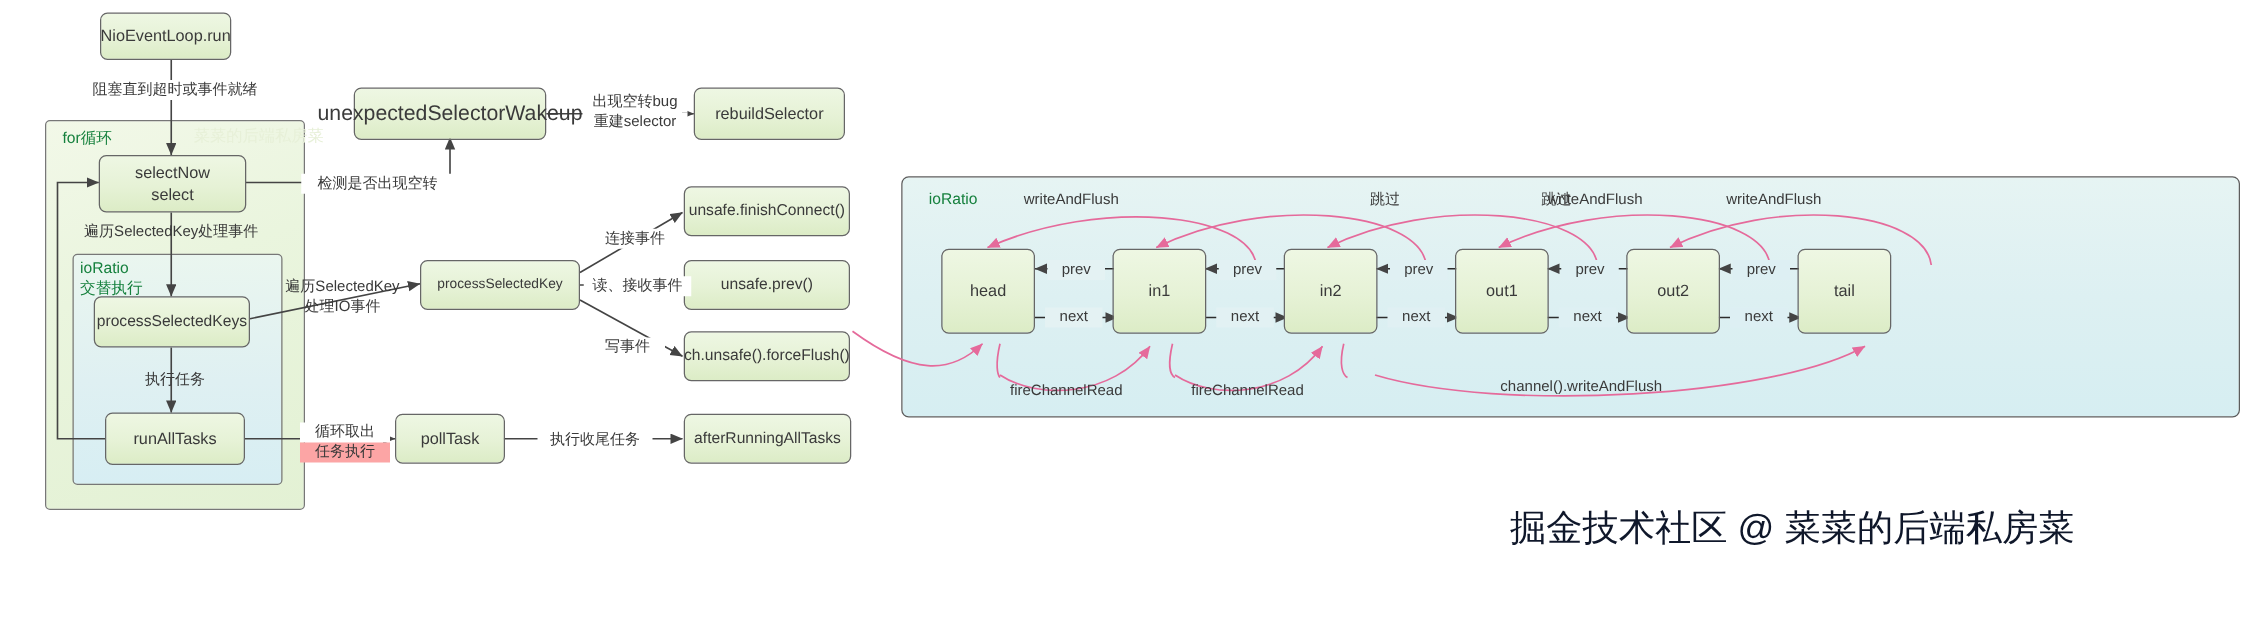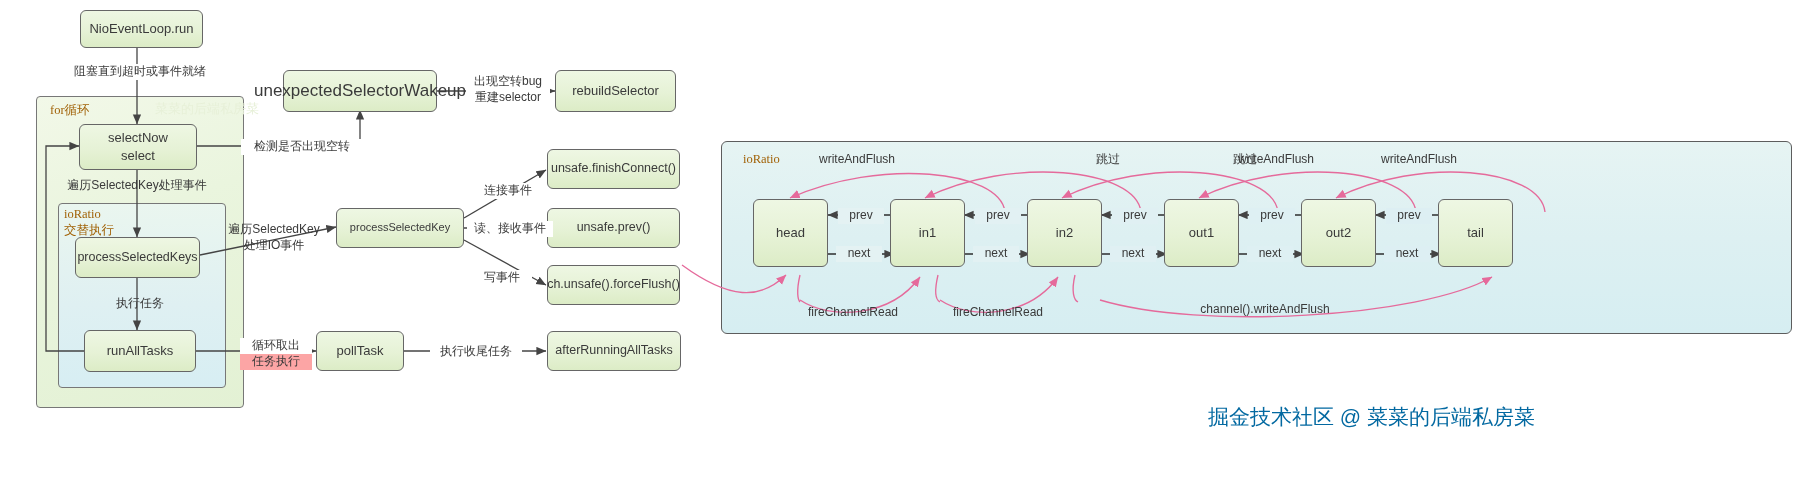--- a/index.html
+++ b/index.html
@@ -13,28 +13,28 @@
         background:linear-gradient(180deg,#eef7e3 0%,#e6f2d6 55%,#dcecc6 100%);
         display:flex;align-items:center;justify-content:center;text-align:center;
         font-size:13px;color:#3a3a3a;line-height:1.25;padding:2px 6px;}
   .node.two-line{line-height:1.35;}
 
   .group{position:absolute;box-sizing:border-box;border:1px solid #777;border-radius:4px;}
   .group-forloop{background:linear-gradient(160deg,#f2f8e8 0%,#eaf5de 40%,#e3f1d4 100%);}
   .group-ioratio{background:linear-gradient(180deg,#eaf6ef 0%,#dff0f2 55%,#d7eef3 100%);}
   .group-pipeline{background:linear-gradient(180deg,#e6f4f3 0%,#ddf0f2 50%,#d6eef2 100%);
                   border:1px solid #5d5d5d;border-radius:6px;}
-  .group-label{position:absolute;font-size:12.5px;color:#a16207;white-space:nowrap;font-family:Liberation Serif, serif;}
+  .group-label{position:absolute;font-size:12.5px;color:#15803d;white-space:nowrap;}
 
   .edge-label{position:absolute;font-size:12px;color:#3a3a3a;white-space:pre;
               line-height:1.3;text-align:center;background:transparent;}
   .edge-label.pink{color:#3a3a3a;}
 
   .watermark-inline{position:absolute;font-size:13px;color:#e7f0d8;white-space:nowrap;}
-  .watermark-big{position:absolute;font-size:21px;color:#0369a1;white-space:nowrap;}
+  .watermark-big{position:absolute;font-size:29px;color:#0f172a;white-space:nowrap;}
 </style>
 </head>
 <body>
 
 <div id="stage">
 
   <div class="group group-forloop" style="left:36px;top:96px;width:208px;height:312px;"></div>
   <div class="group group-ioratio" style="left:58px;top:203px;width:168px;height:185px;"></div>
   <div class="group group-pipeline" style="left:721px;top:141px;width:1071px;height:193px;"></div>
 
@@ -115,21 +115,21 @@
       <path d="M1100,300 C1200,330 1420,318 1492,277"></path>
     </g>
     <g stroke="#e56a9b" stroke-width="1.35" fill="none">
 
       <path d="M800,275 C796,292 798,300 800,302"></path>
       <path d="M938,275 C934,292 936,300 940,302"></path>
       <path d="M1075,275 C1071,292 1074,300 1078,302"></path>
     </g>
   </svg>
 
-  <div class="node" style="left:80px;top:10px;width:123px;height:38px;">NioEventLoop.run</div>
+  <div class="node" style="left:80px;top:10px;width:105px;height:38px;">NioEventLoop.run</div>
 
   <div class="node two-line" style="left:79px;top:124px;width:118px;height:46px;flex-direction:column;">
     <span>selectNow</span>
     <span>select</span>
   </div>
 
   <div class="node" style="left:75px;top:237px;width:125px;height:41px;font-size:12.5px;">processSelectedKeys</div>
 
   <div class="node" style="left:84px;top:330px;width:112px;height:42px;">runAllTasks</div>
 

